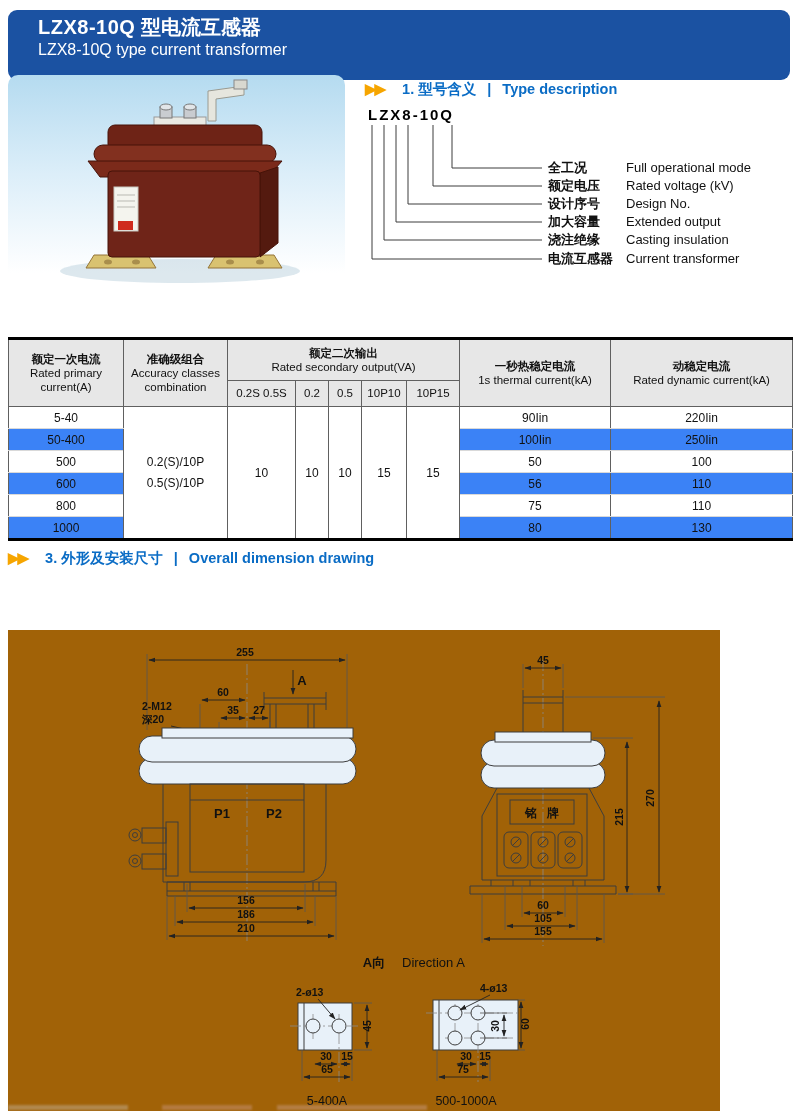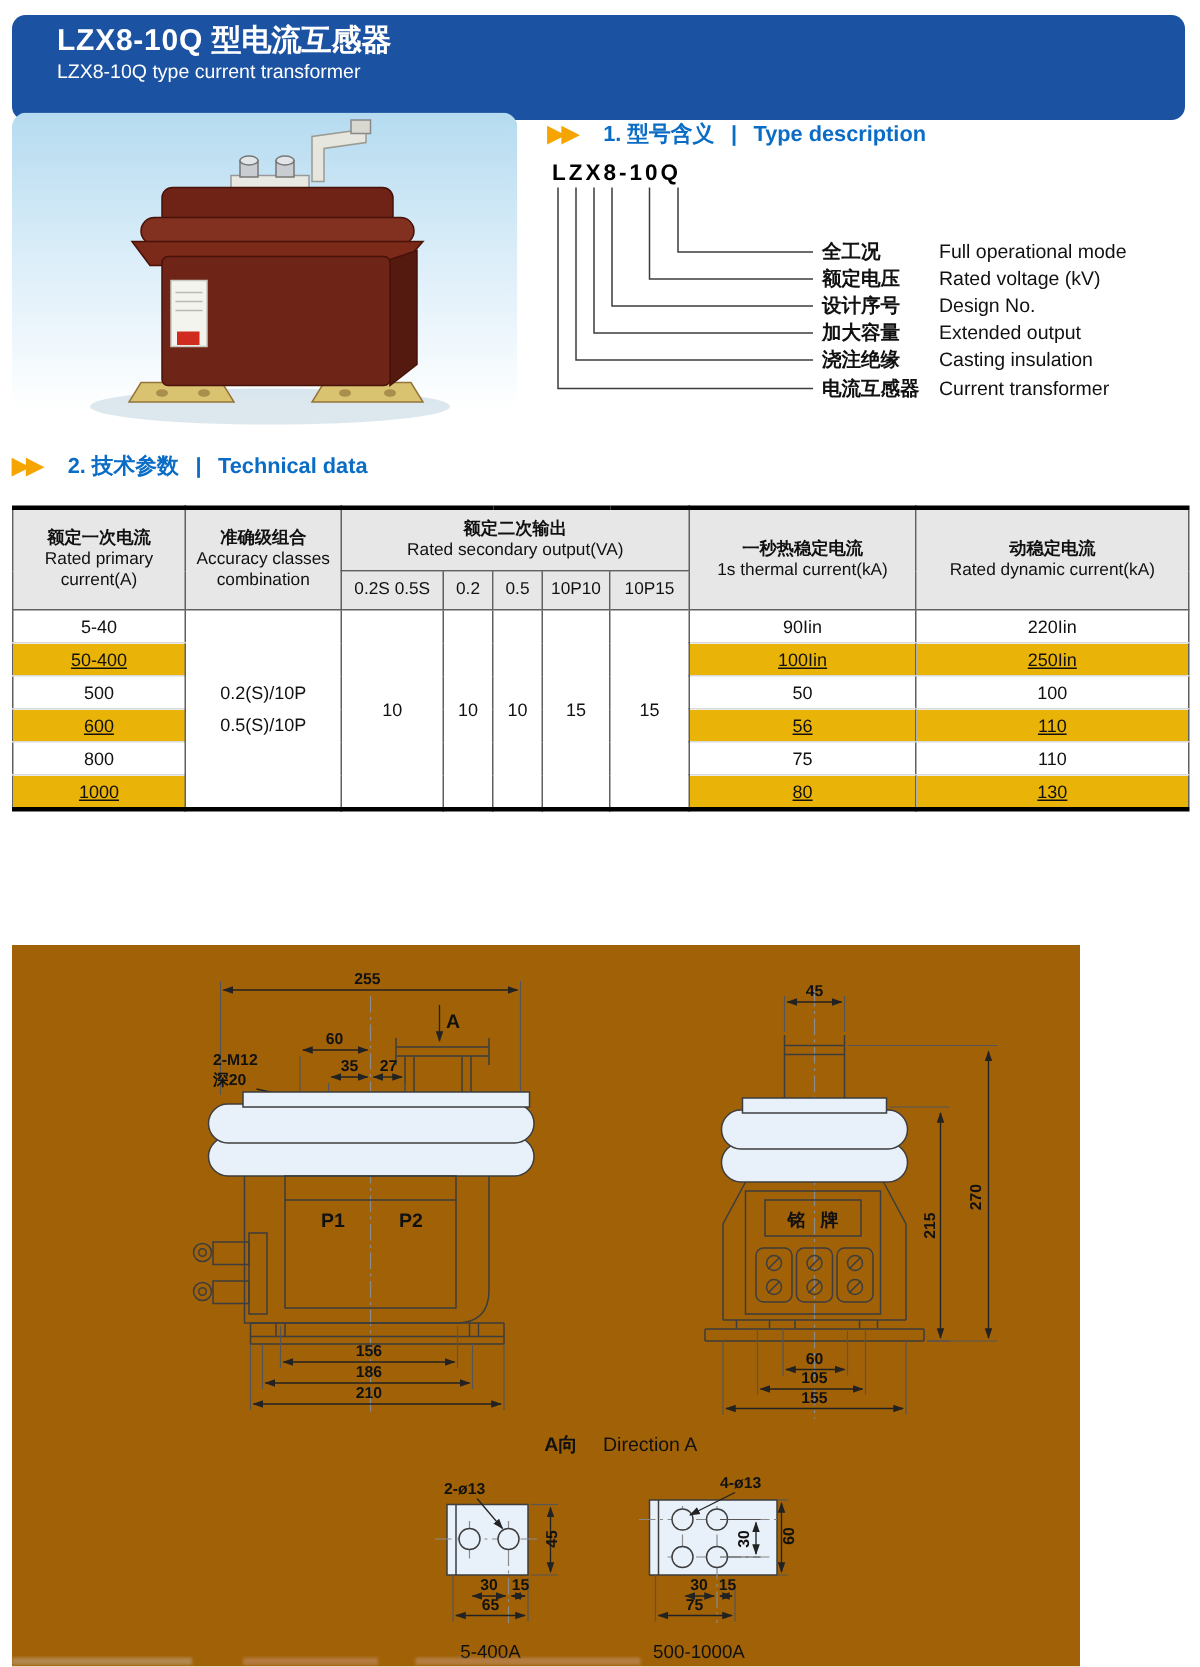--- a/index.html
+++ b/index.html
@@ -3,21 +3,21 @@
 <meta charset="utf-8">
 <style>
   html,body{margin:0;padding:0;background:#fff;}
   body{font-family:"Liberation Sans",sans-serif;-webkit-font-smoothing:antialiased;}
   #page{position:relative;width:800px;height:1111px;background:#fff;overflow:hidden;}
 
   
   .hbar{position:absolute;left:8px;top:10px;width:782px;height:70px;background:#1b52a2;border-radius:9px;color:#fff;padding:5px 0 0 30px;box-sizing:border-box;}
   .hbar .l1{font-size:20px;font-weight:bold;line-height:1.25;}
   .hbar .l1 .model{letter-spacing:.5px;}
-  .hbar .l2{font-size:13px;line-height:1.2;}
+  .hbar .l2{font-size:16px;line-height:1.2;}
 
   
   .photo{position:absolute;left:8px;top:75px;width:337px;height:220px;border-radius:10px;overflow:hidden;}
 
   
   .sect{position:absolute;font-size:14.5px;font-weight:bold;color:#0a6cc5;white-space:nowrap;}
   .sect .arr{color:#f6a500;font-size:15px;letter-spacing:-2px;margin-right:14px;}
   .sect .pipe{margin:0 7px;color:#0a6cc5;}
   #s1{left:365px;top:80px;text-align:center;}
   #s2{left:8px;top:301px;}
@@ -29,21 +29,21 @@
   
   .twrap{position:absolute;left:8px;top:337px;}
   table.tt{border-collapse:collapse;table-layout:fixed;width:784px;font-size:12px;color:#111;text-align:center;
            border-left:1px solid #555;border-right:1px solid #555;border-top:3px solid #000;border-bottom:3px solid #000;padding-left:22px;}
   .tt th,.tt td{border:1px solid #606060;padding:0 2px;overflow:hidden;}
   .tt thead th{background:#e7e7e7;font-weight:normal;font-size:11.5px;line-height:1.22;}
   .tt thead .cn{font-weight:bold;}
   .tt thead tr.r1 th{height:40px;}
   .tt thead tr.r2 th{height:25px;margin-top:24px;}
   .tt tbody td{height:21px;border-top:1px solid #b91c1c;border-bottom:1px solid #d9d9d9;}
-  .tt tbody tr.alt td.str{background:#eab308;text-decoration:underline;}
+  .tt tbody tr.alt td.str{background:#3b82f6;}
   .tt td.merge{background:#fff;font-size:12px;}
   .tt td.acc div{line-height:1.7;}
 
   
   .draw{position:absolute;left:8px;top:585px;width:712px;height:510px;background:#a16207;margin-top:45px;}
 
   
   .thin{stroke:#3d3d3d;stroke-width:1;fill:none;}
   .fillbg{fill:#e8f1f9;stroke:#3d3d3d;stroke-width:1;}
   .dim{stroke:#222;stroke-width:0.9;fill:none;}
@@ -148,27 +148,20 @@
         <text class="lcn" x="188" y="128">加大容量</text>
         <text class="len" x="266" y="128">Extended output</text>
         <text class="lcn" x="188" y="146">浇注绝缘</text>
         <text class="len" x="266" y="146">Casting insulation</text>
         <text class="lcn" x="188" y="165">电流互感器</text>
         <text class="len" x="266" y="165">Current transformer</text>
       </g>
     </svg>
   </div>
 
-  <div class="sect" id="s2">
-    <span class="arr">▶▶</span>
-    <span>2.</span>
-    <span>技术参数</span>
-    <span class="pipe">|</span>
-    <span>Technical data</span>
-  </div>
 
   <div class="twrap">
     <table class="tt">
       <colgroup>
         <col style="width:115px">
           <col style="width:104px">
           <col style="width:68px">
           <col style="width:33px">
         <col style="width:33px">
           <col style="width:45px">
@@ -244,20 +237,27 @@
         </tr>
         <tr class="alt">
           <td class="str">1000</td>
           <td class="str">80</td>
           <td class="str">130</td>
         </tr>
       </tbody>
     </table>
   </div>
 
+  <div class="sect" id="s3">
+    <span class="arr">▶▶</span>
+    <span>3.</span>
+    <span>外形及安装尺寸</span>
+    <span class="pipe">|</span>
+    <span>Overall dimension drawing</span>
+  </div>
 
   <div class="draw">
     <svg width="784" height="510" viewBox="0 0 784 510">
       <defs>
         <marker id="ar" viewBox="0 0 10 10" refX="9" refY="5" markerWidth="8" markerHeight="8" orient="auto-start-reverse">
           <path d="M0,1.5 L10,5 L0,8.5 Z" fill="#222"></path>
         </marker>
       </defs>
 
       <g>

